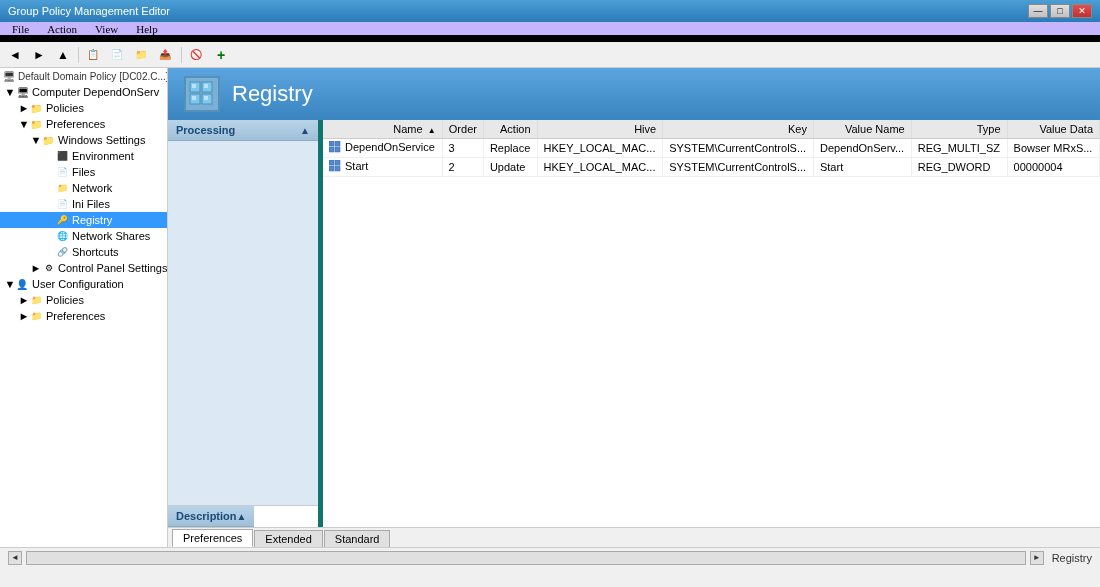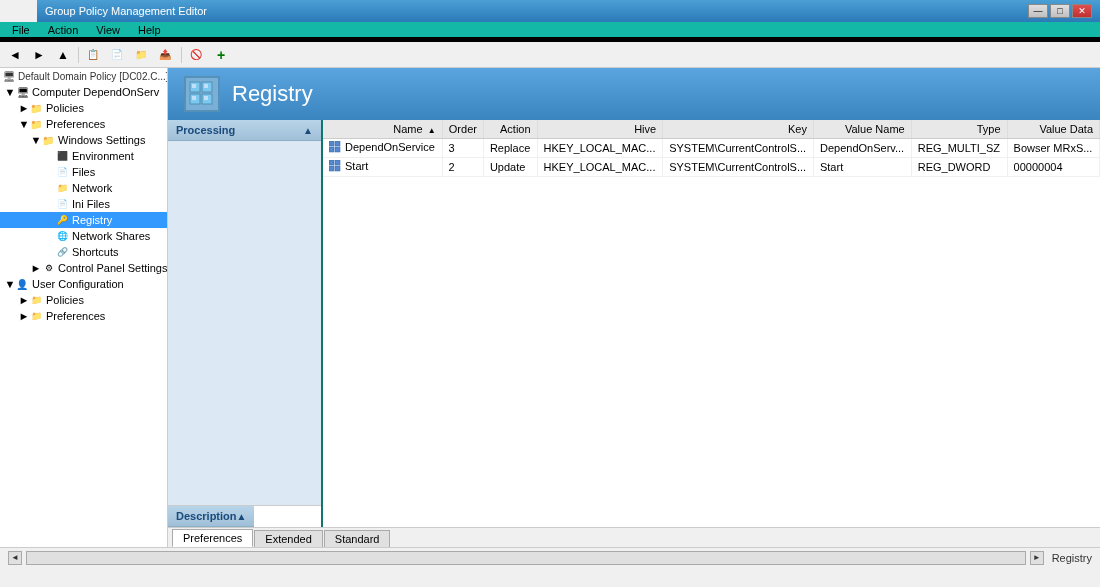--- a/index.html
+++ b/index.html
@@ -8,40 +8,40 @@
     
     .title-bar {
       background: linear-gradient(to bottom, #4a9fd4, #2a7ab8);
       height: 22px;
       display: flex;
       align-items: center;
       justify-content: space-between;
       padding: 0 8px;
       color: white;
       font-size: 11px;
-      margin-left: 37px;
     }
     .title-bar-controls { display: flex; gap: 2px; }
     .title-bar-btn {
       width: 20px; height: 14px;
       background: linear-gradient(to bottom, #e0e0e0, #c0c0c0);
       border: 1px solid #888;
       display: flex; align-items: center; justify-content: center;
       font-size: 9px; cursor: pointer; color: #000;
     }
 
     
     .menu-bar {
-      background: #14b8a6;
+      background: #c4b5fd;
       height: 20px;
       display: flex;
       align-items: center;
       padding: 0 4px;
-      border-bottom: 5px solid #000000;
+      border-bottom: 7px solid #000000;
       gap: 2px;
+      font-family: Liberation Serif, serif;
     }
     .menu-item {
       padding: 2px 8px;
       font-size: 11px;
       cursor: pointer;
     }
 
     
     .toolbar {
       background: #f0f0f0;
@@ -120,21 +120,21 @@
     
     .content-split {
       display: flex;
       flex: 1;
       overflow: hidden;
     }
 
     
     .processing-panel {
       width: 155px;
-      border-right: 2px solid #0f766e;
+      border-right: 5px solid #0f766e;
       display: flex;
       flex-direction: column;
     }
     .panel-header {
       background: linear-gradient(to bottom, #b8d4e8, #a0bfd8);
       padding: 4px 8px;
       font-size: 11px;
       font-weight: bold;
       color: #1a4a7a;
       display: flex;

